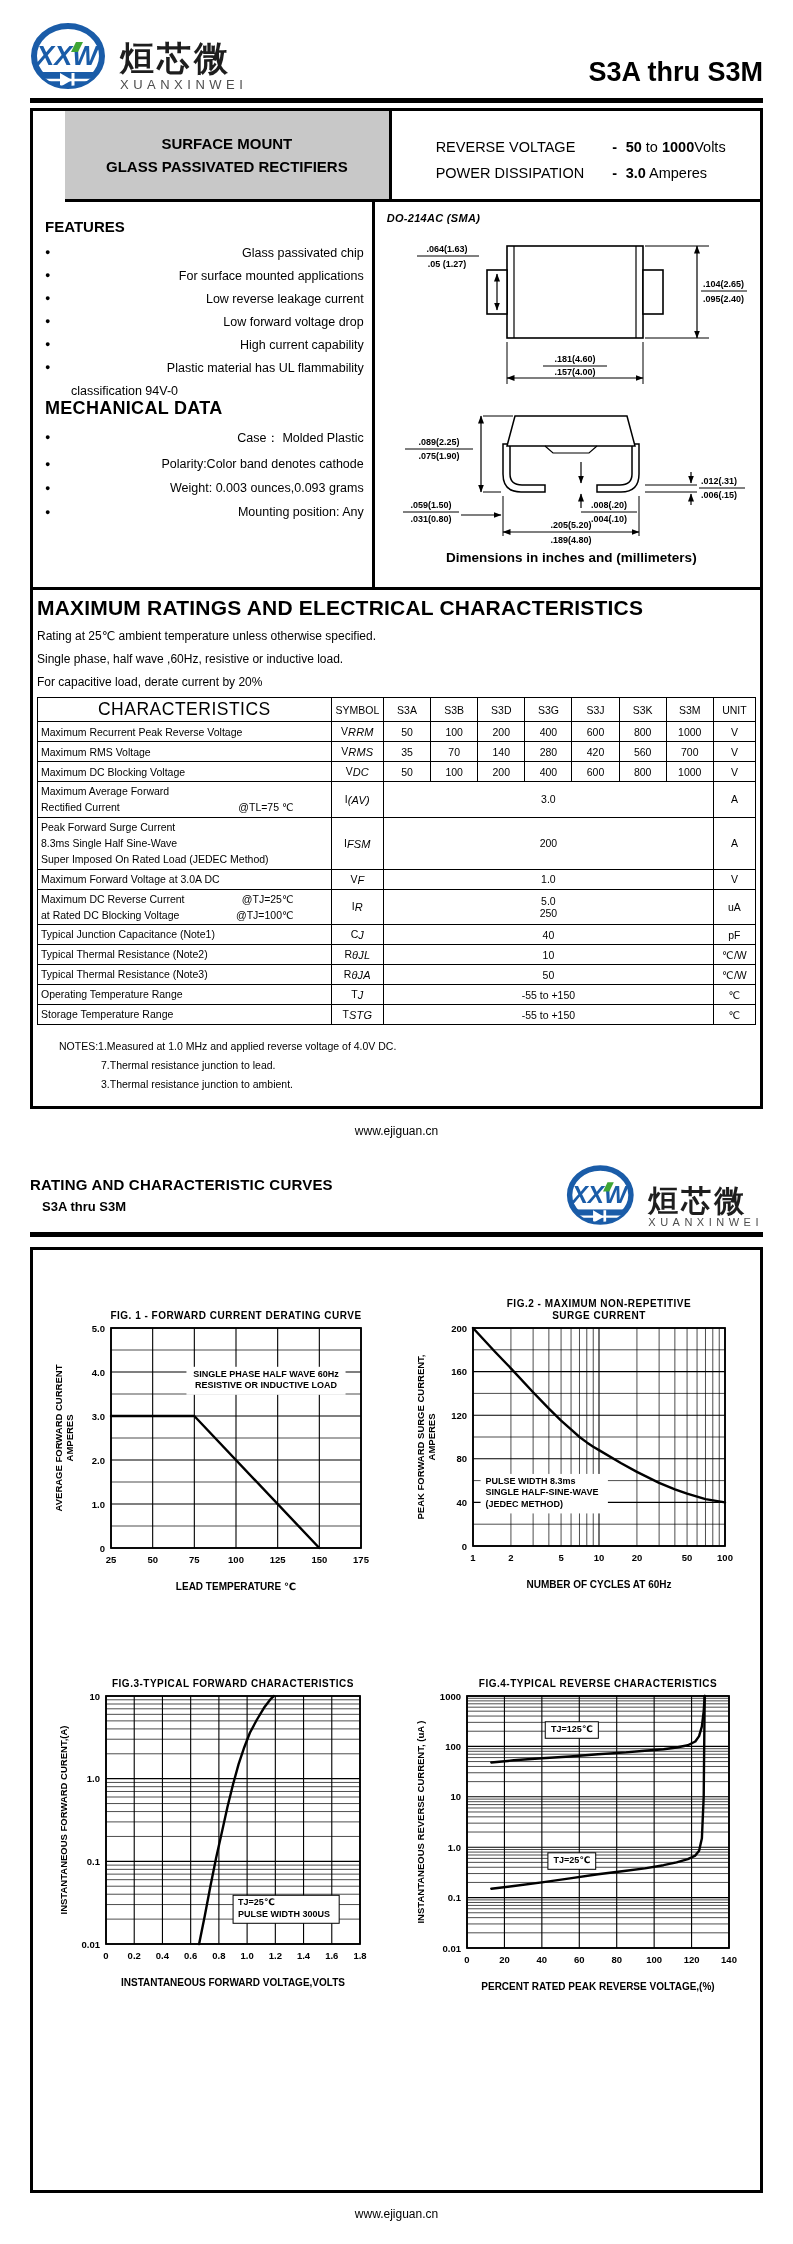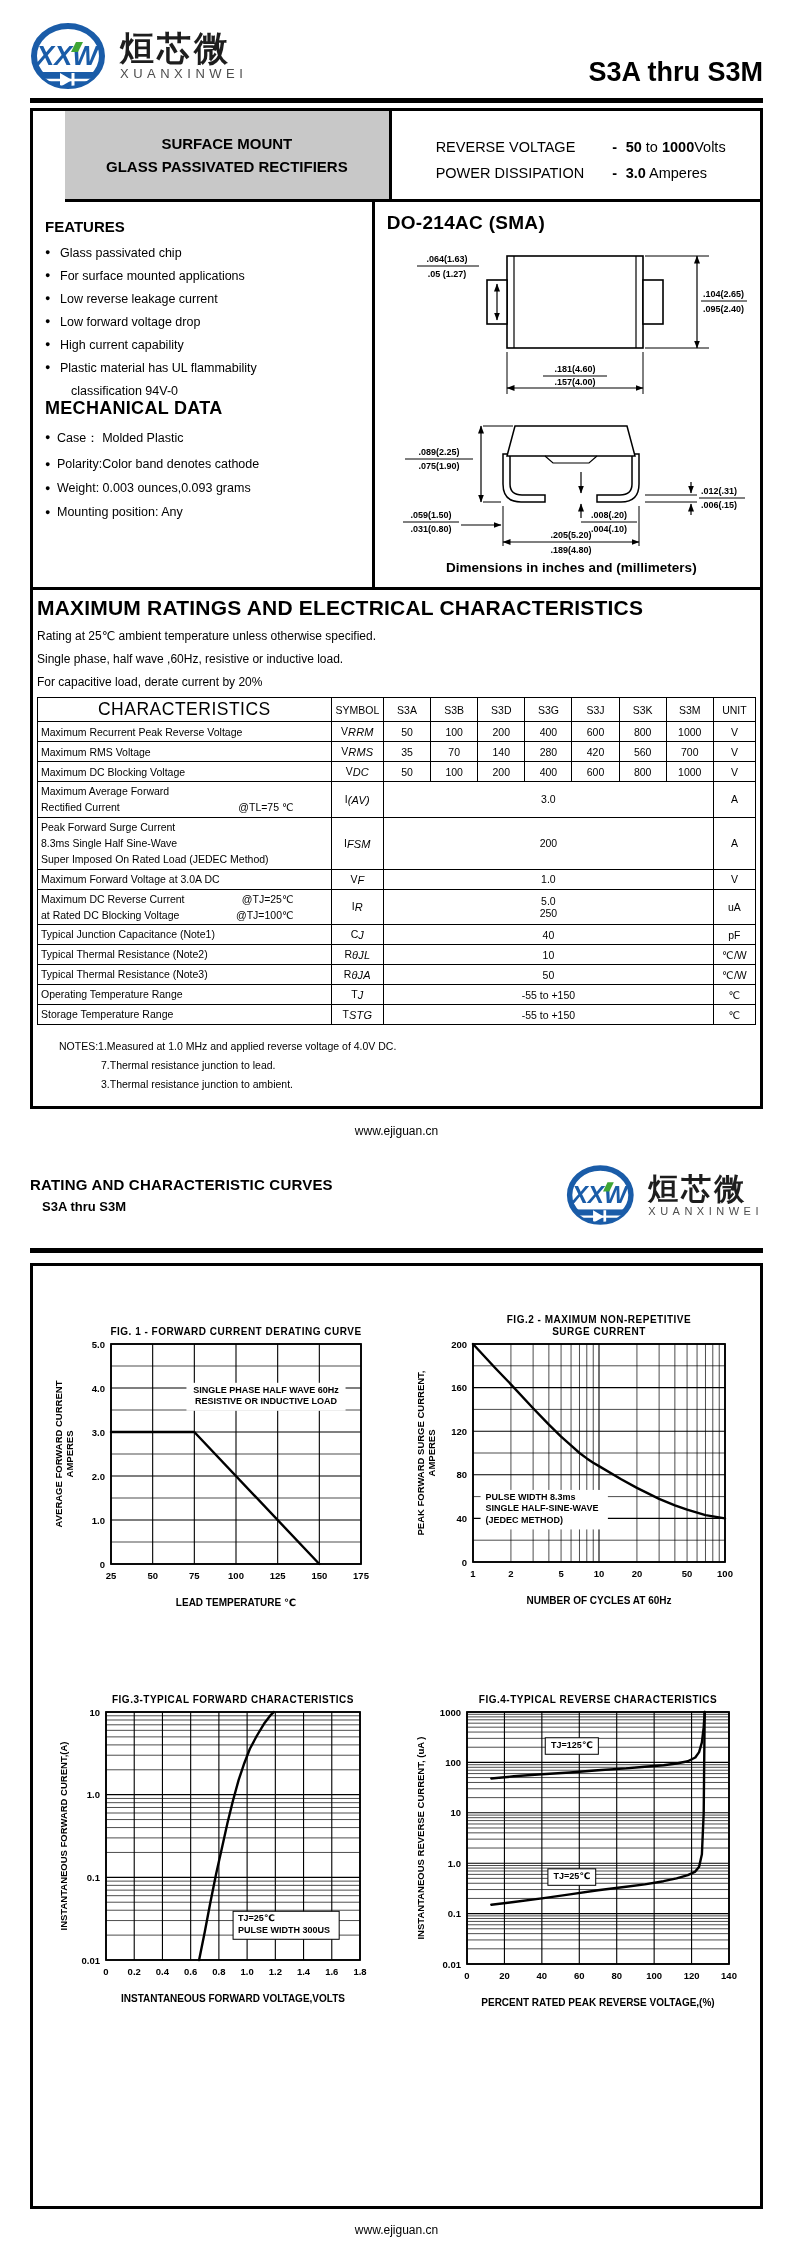--- a/index.html
+++ b/index.html
@@ -2,21 +2,21 @@
 <html><head>
 <meta charset="utf-8">
 <style>
   * { margin:0; padding:0; box-sizing:border-box; }
   html,body { width:793px; height:2244px; background:#fff; color:#000;
     font-family:"Liberation Sans","DejaVu Sans",sans-serif; overflow:hidden; }
   .sheet { padding:20px 30px 0 30px; }
 
   
   .hdr { display:flex; justify-content:space-between; align-items:flex-end; padding-bottom:6px; }
-  .brand { display:flex; align-items:center; gap:8px; }
+  .brand { display:flex; align-items:flex-end; gap:8px; }
   .brand-txt .cn { font-size:34px; font-weight:bold; color:#1d1d1d; letter-spacing:3px; line-height:1.05; }
   .brand-txt .en { font-size:13px; color:#4d4d4d; letter-spacing:4.5px; margin-top:0px; }
   .partno { font-size:27px; font-weight:bold; padding-bottom:4px; }
   .rule { height:5px; background:#000; }
 
   
   .box1 { border:3px solid #000; margin-top:5px; }
   .banner { display:flex; border-bottom:3px solid #000;margin-left:32px; }
   .banner-left { width:47%; background:#c8c8c8; border-right:3px solid #000;
     display:flex; flex-direction:column; justify-content:center; align-items:center;
@@ -26,28 +26,28 @@
   .spec-label { width:168px; }
   .spec-dash { width:22px; font-weight:bold; text-align:center; }
   .spec-val b { font-weight:bold; }
 
   .upper { display:flex; border-bottom:3px solid #000; min-height:388px; }
   .upper-left { width:47%; border-right:3px solid #000; padding:16px 8px 8px 12px; }
   .upper-right { flex:1; padding:10px 4px 2px 12px; }
 
   .sec-title { font-weight:bold; font-size:15px; }
   ul.blist { list-style:none; margin-top:11px; font-size:12.5px; }
-  ul.blist li { position:relative; padding-left:15px; margin-bottom:9px; }
+  ul.blist li { position:relative; padding-left:15px; margin-bottom:9px;text-align:right; }
   ul.blist li::before { content:"●"; position:absolute; left:0; top:1px; font-size:9px; }
   .subitem { font-size:12.5px; padding-left:26px; margin-top:2px; }
   .mech-title { font-size:18px; font-weight:bold; letter-spacing:0.3px; }
   ul.blist.tight li { padding-left:12px; margin-bottom:10px; }
   ul.blist.tight li::before { top:2px; }
 
-  .pkg-name { font-size:19px; font-weight:bold; letter-spacing:0.3px; }
+  .pkg-name { font-size:11px; font-weight:bold; letter-spacing:0.3px;font-style:italic; }
   svg.pkg { display:block; margin:2px auto 0 auto; }
   svg.pkg text { font-family:"Liberation Sans","DejaVu Sans",sans-serif; font-size:9px; font-weight:bold; }
   .pkg-caption { font-weight:bold; font-size:13.5px; text-align:center; margin-top:2px; padding-bottom:6px; }
 
   
   .ratings { padding:6px 4px 0 4px; }
   .ratings-title { font-size:21px; font-weight:bold; letter-spacing:0.2px; }
   .cond { font-size:12px; margin-top:9px; }
   table.rt { border-collapse:collapse; width:100%; margin-top:8px; table-layout:fixed; font-size:10.5px; }
   table.rt td { border:1.6px solid #000; padding:1px 3px; height:20px; vertical-align:middle; }
@@ -56,21 +56,21 @@
   .lline { display:flex; justify-content:space-between; line-height:1.55; }
   .lline .rcond { margin-right:34px; }
   .sub { font-size:11px; vertical-align:-1px; letter-spacing:0.2px;font-style:italic; }
   .notes { font-size:10.5px; padding:8px 2px 16px 2px;margin-left:20px; }
   .notes div { margin-top:7px; }
   .notes .ind { padding-left:42px; }
 
   .site { text-align:center; font-size:12px; margin:15px 0 24px 0; }
 
   
-  .hdr2 { display:flex; justify-content:space-between; align-items:center; margin-top:10px; padding-bottom:20px; }
+  .hdr2 { display:flex; justify-content:space-between; align-items:center; margin-top:10px; padding-bottom:4px; }
   .hdr2 .t1 { font-size:15px; font-weight:bold; letter-spacing:0.2px; }
   .hdr2 .t2 { font-size:13px; font-weight:bold; margin:6px 0 0 12px; }
   .chartbox { border:3px solid #000; margin-top:10px; height:946px;
     display:grid; grid-template-columns:1fr 1fr; align-content:start; justify-items:center;
     padding-top:42px; row-gap:58px; }
   .chart svg text { font-family:"Liberation Sans","DejaVu Sans",sans-serif; }
   .site2 { text-align:center; font-size:12px; margin-top:14px; }
 
   
   .logo svg { display:block; }

